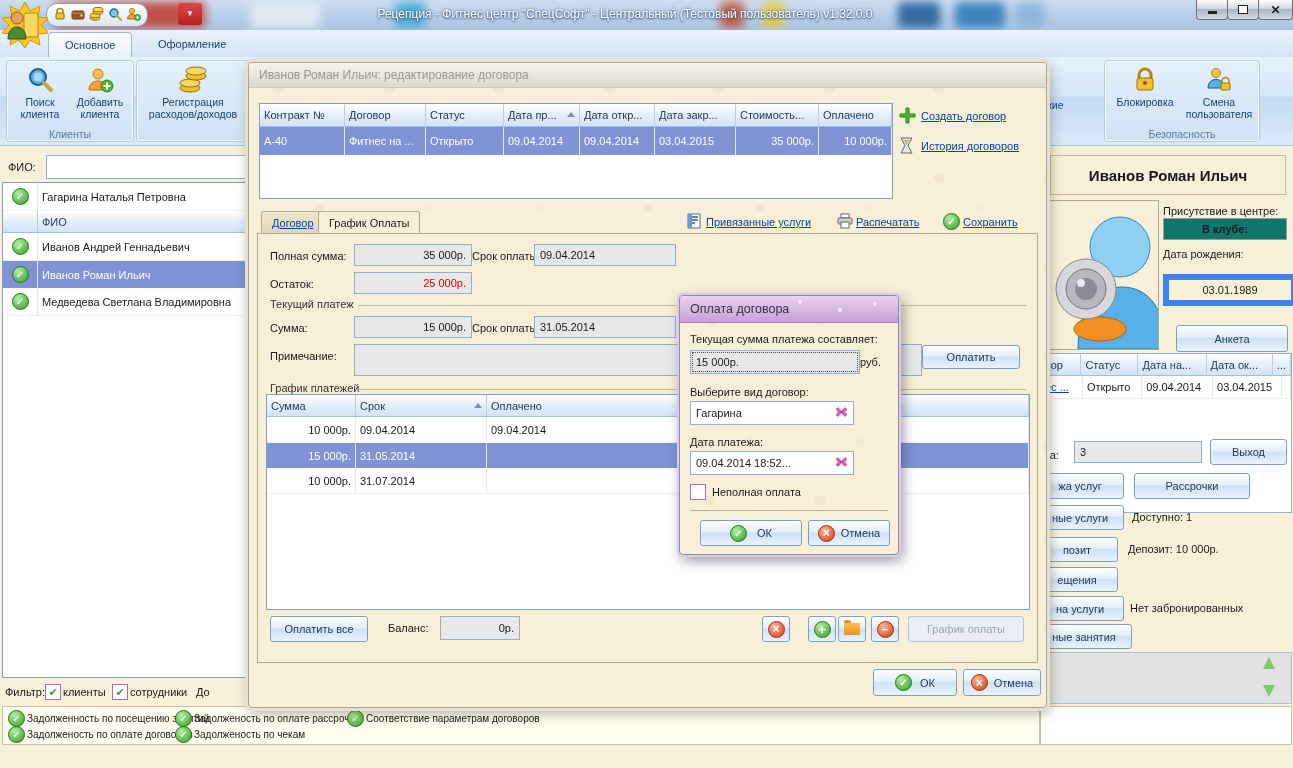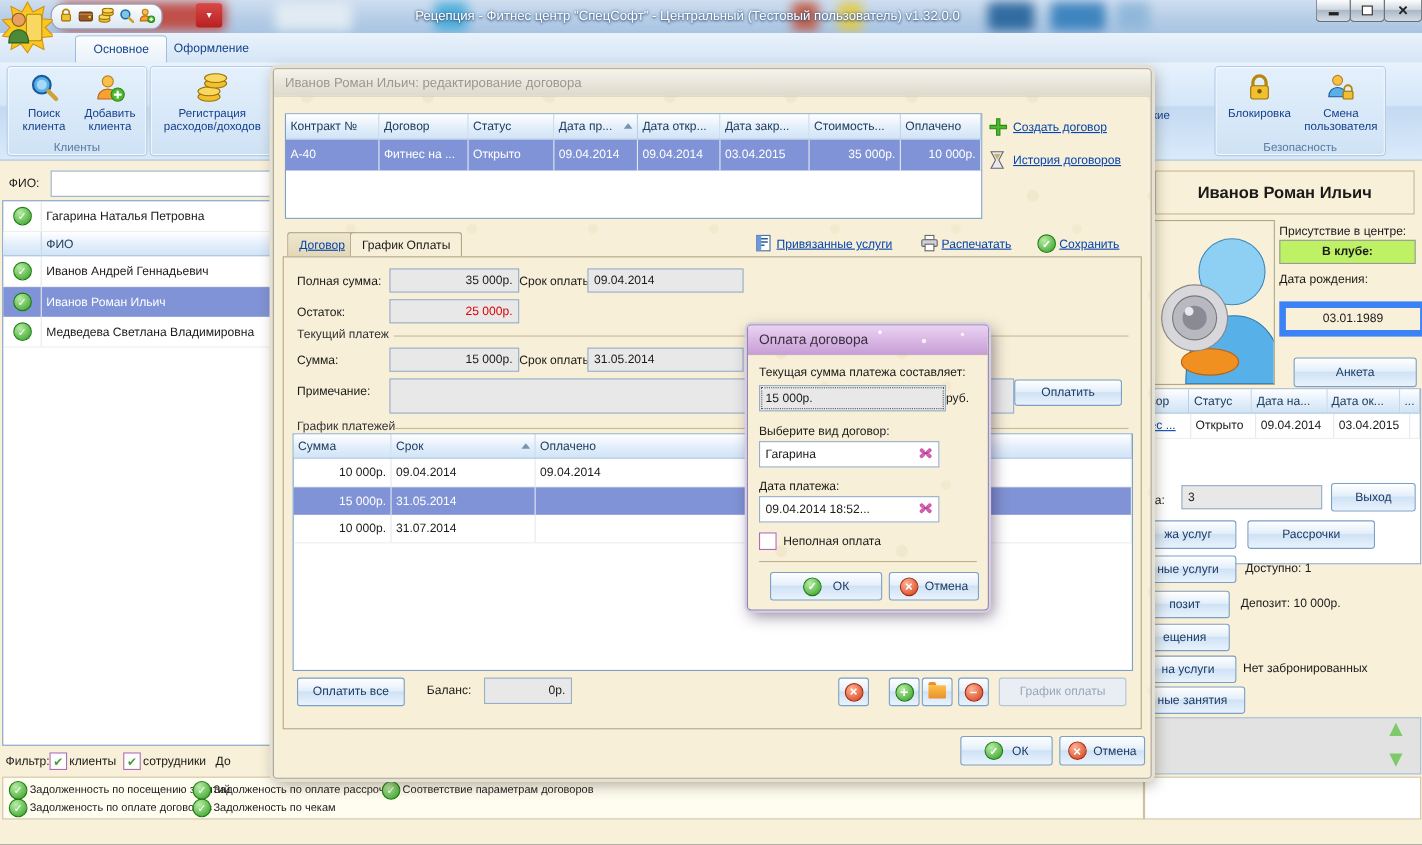--- a/index.html
+++ b/index.html
@@ -17,21 +17,21 @@
     background:linear-gradient(#fdfdfd,#cfd8e2 45%,#aab7c5 50%,#d3dce6);
     display:flex;align-items:center;justify-content:center;}
   .glyph-min{width:9px;height:3px;background:#222;margin-top:6px;}
   .glyph-restore{width:8px;height:7px;border:1.5px solid #222;background:#fff;}
   .glyph-close{font-size:12px;font-weight:bold;color:#222;line-height:1;}
   .qat{background:linear-gradient(#fefefe,#dce6f0);border:1px solid #8ba3bd;border-radius:11px;
     display:flex;align-items:center;gap:4px;padding:0 6px;}
   
   .tabstrip{left:0;top:30px;width:1293px;height:27px;background:linear-gradient(#e9f2fb,#d5e5f6);}
   .rtab{height:24px;line-height:24px;padding:0 16px;color:#15428b;border-radius:4px 4px 0 0;}
-  .rtab.active{background:linear-gradient(#fcfdfe,#e8f1fa);border:1px solid #98b9dc;border-bottom:none;margin-left:20px;}
+  .rtab.active{background:linear-gradient(#fcfdfe,#e8f1fa);border:1px solid #98b9dc;border-bottom:none;}
   .ribbon{left:0;top:57px;width:1293px;height:88px;
     background:linear-gradient(#e7f2fd,#d4e6f8 44%,#c4daf1 46%,#d9eafb);
     border-bottom:1px solid #a3bfde;}
   .rgroup{border:1px solid #b7cde6;border-radius:4px;
     background:linear-gradient(#e4f0fc,#cfe2f5);box-shadow:inset 0 0 0 1px #f4f9fe;}
   .rgroup-label{position:absolute;left:0;bottom:1px;width:100%;text-align:center;
     color:#5a7aa0;font-size:10.5px;}
   .rbtn{display:flex;flex-direction:column;align-items:center;text-align:center;
     color:#15428b;font-size:10.5px;line-height:12px;}
   
@@ -317,21 +317,21 @@
         <path d="M30 148c0-40 18-62 44-62s44 22 44 62z" fill="#58b0e8" stroke="#2a78b0"></path>
         <ellipse cx="52" cy="128" rx="26" ry="12" fill="#f09020" stroke="#b86210"></ellipse>
         <circle cx="38" cy="88" r="30" fill="#d8d8dc" stroke="#888"></circle>
         <circle cx="38" cy="88" r="20" fill="#b8b8c0" stroke="#777"></circle>
         <circle cx="38" cy="88" r="11" fill="#8a8a94"></circle>
         <circle cx="33" cy="82" r="4" fill="#e8e8f0"></circle>
       </svg>
     </div>
 
     <div class="abs nowrap" style="left:1163px;top:205px;">Присутствие в центре:</div>
-    <div class="abs" style="left:1163px;top:218px;width:122px;height:20px;background:#bef264;border:1px solid #9a9a9a;
+    <div class="abs" style="left:1163px;top:218px;width:122px;height:20px;background:#0f766e;border:1px solid #9a9a9a;
          display:flex;align-items:center;justify-content:center;font-weight:bold;">В клубе:</div>
     <div class="abs nowrap" style="left:1163px;top:248px;">Дата рождения:</div>
     <div class="abs" style="left:1163px;top:274px;width:122px;height:20px;background:#f8f0d9;border:6px solid #3b82f6;
          display:flex;align-items:center;justify-content:center;">03.01.1989</div>
     <div class="abs btn" style="left:1176px;top:325px;width:110px;height:25px;">
       <span>Анкета</span>
     </div>
 
     <div class="abs tbl" style="left:1040px;top:353px;width:250px;height:158px;border-color:#96aec6;">
       <div class="trow" style="height:22px;">

